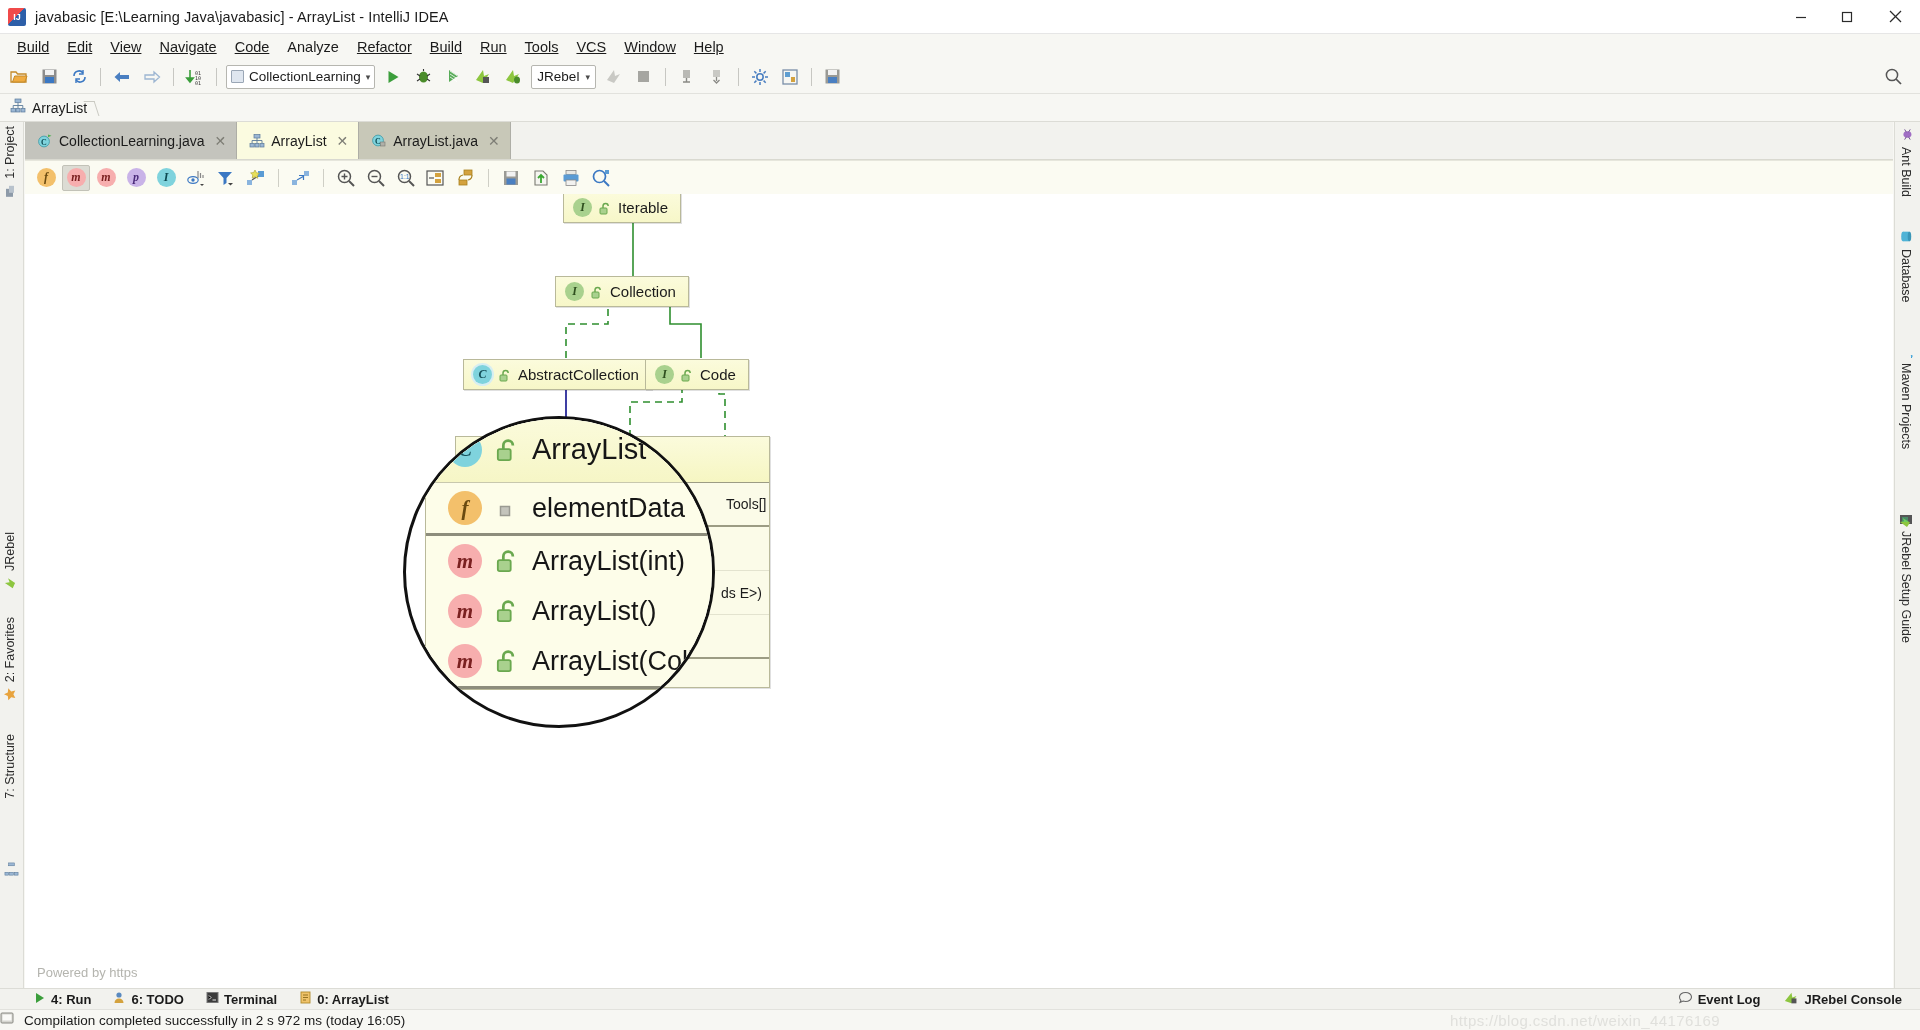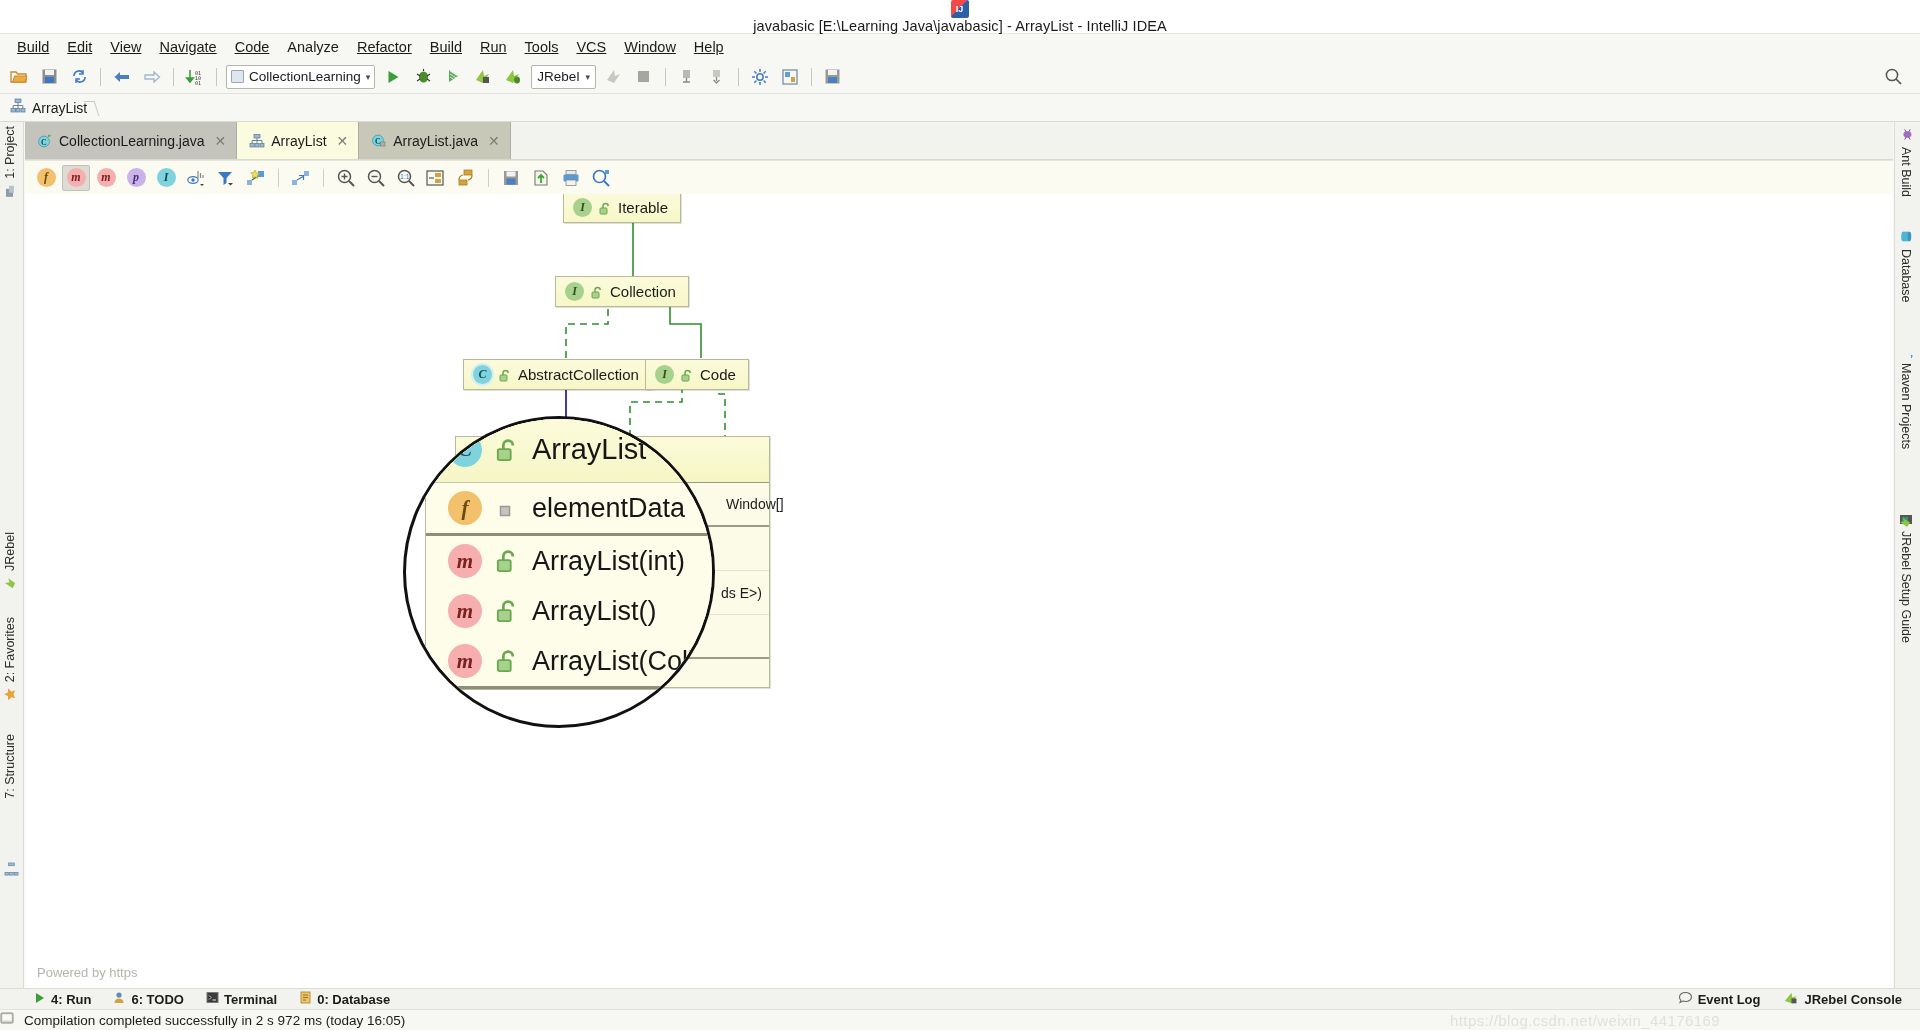--- a/index.html
+++ b/index.html
@@ -9,21 +9,20 @@
     background: #f0f0f0;
     overflow: hidden;
   }
   #app { position: relative; width: 1920px; height: 1030px; background: #f7f7f3; }
 
   
   .titlebar {
     position: absolute; left: 0; top: 0; width: 1920px; height: 34px;
     background: #ffffff; display: flex; align-items: center;
     border-bottom: 1px solid #e6e6e6;
-    flex-direction: column;
   }
   .app-icon {
     width: 18px; height: 18px; margin-left: 8px; margin-right: 9px;
     background: linear-gradient(135deg,#f04a4a 0%,#f04a4a 45%,#2d5fa8 46%,#2d5fa8 100%);
     border-radius: 2px; position: relative; flex: none;
   }
   .app-icon::after {
     content: "IJ"; position: absolute; inset: 0; color: #fff;
     font-size: 9px; font-weight: bold; line-height: 18px; text-align: center;
     font-family: "Liberation Sans", sans-serif;
@@ -714,21 +713,21 @@
             <path d="M4 6V4a2.6 2.6 0 0 1 5.2 0" fill="none" stroke="#6aa84f" stroke-width="1.5"></path>
             <rect x="1" y="6" width="7" height="6" rx="1" fill="#a9d18e" stroke="#6aa84f" stroke-width="1"></rect>
           </svg>
       </span>
       <span>Code</span>
     </div>
 
     <div class="bigbox" style="left:430px; top:242px; width:315px; height:252px;">
       <div class="hdr"></div>
       <div class="row sep-strong">
-        <span style="margin-left:260px;">Window[]</span>
+        <span style="margin-left:260px;">Tools[]</span>
       </div>
       <div class="row"></div>
       <div class="row">
         <span style="margin-left:255px;">ds E&gt;)</span>
       </div>
       <div class="row" style="border-bottom:2px solid #9c9c84;"></div>
       <div class="row" style="border:none; font-size:13px; color:#6a6a62;">
         <span>Files</span>
       </div>
     </div>
@@ -828,21 +827,21 @@
       </span>
       <span>Terminal</span>
     </div>
     <div class="bot-item">
       <span>
         <svg width="13" height="13" viewBox="0 0 13 13">
             <rect x="2" y="1" width="9" height="11" fill="#f0c36a" stroke="#b08a2a" stroke-width=".9"></rect>
             <path d="M4 4h5M4 6.5h5M4 9h3" stroke="#8a6a18" stroke-width=".9"></path>
           </svg>
       </span>
-      <span>0: Database</span>
+      <span>0: ArrayList</span>
     </div>
     <div class="bot-right">
       <div class="bot-item">
         <span>
           <svg width="15" height="14" viewBox="0 0 15 14">
               <path d="M7.5 1.5c3.4 0 6 2 6 4.5s-2.6 4.5-6 4.5c-.9 0-1.7-.15-2.4-.4L2 11.5l.9-2.1C2 8.6 1.5 7.6 1.5 6 1.5 3.5 4.1 1.5 7.5 1.5z" fill="none" stroke="#666" stroke-width="1.1"></path>
             </svg>
         </span>
         <span>Event Log</span>
       </div>

